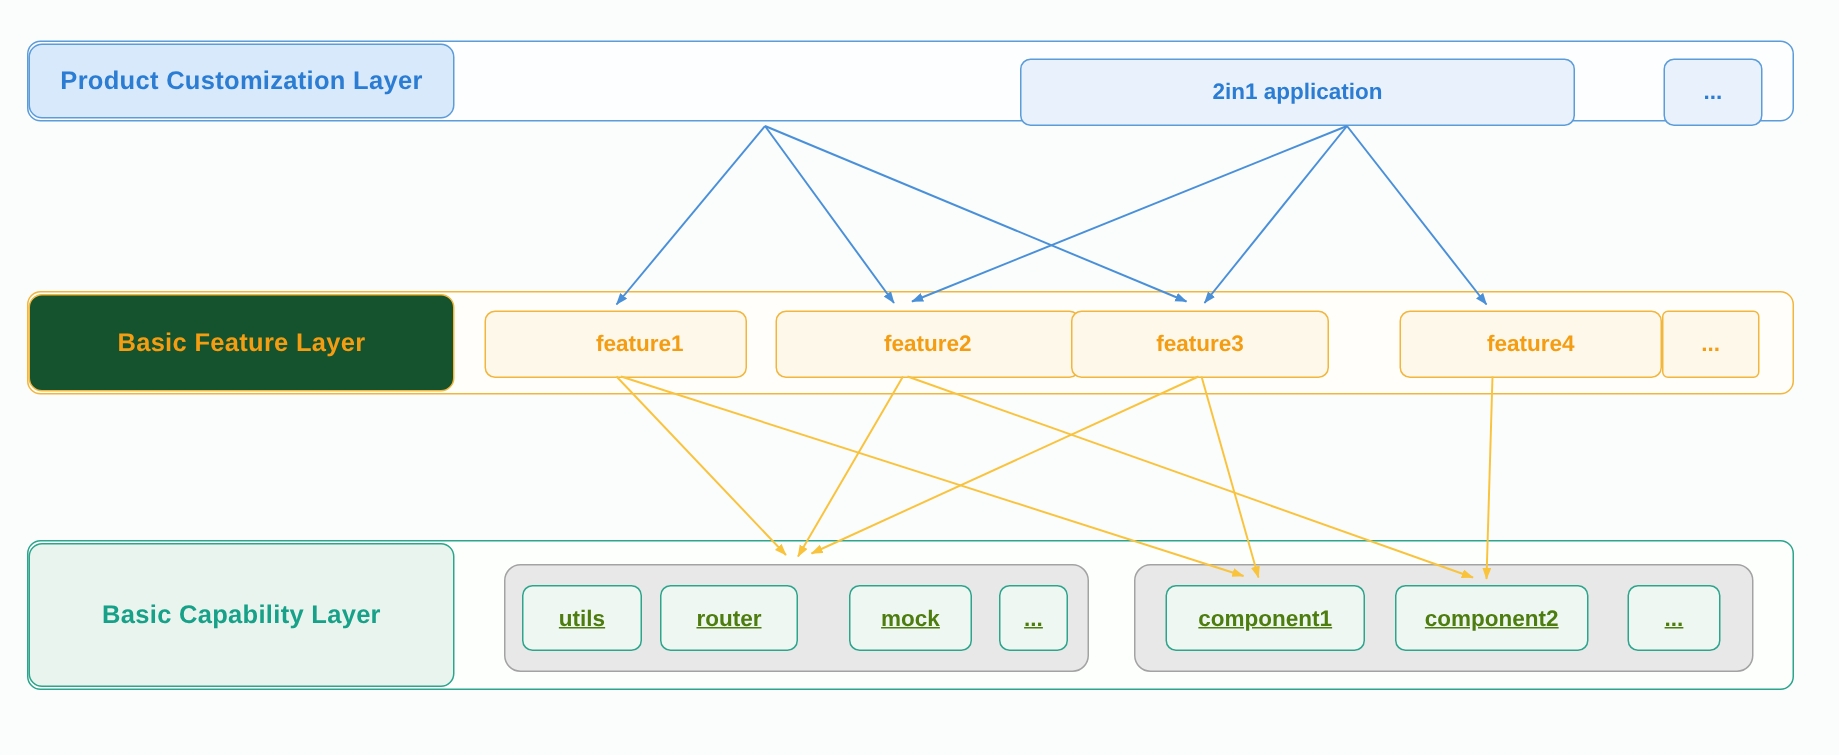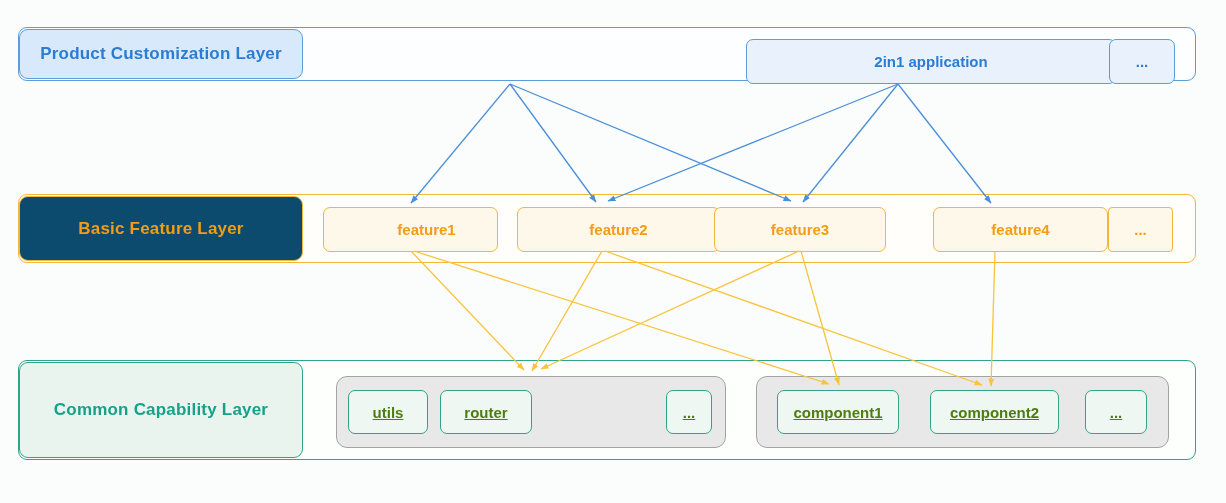--- a/index.html
+++ b/index.html
@@ -16,34 +16,34 @@
   .layer-product { top:27px;  height:54px;  border:1.4px solid #5b9cd9; background:#fdfeff;padding-left:13px; }
   .layer-feature { top:194px; height:69px;  border:1.4px solid #f2b63c; background:#fffefb; }
   .layer-common  { top:360px; height:100px; border:1.4px solid #2ca58c; background:#fdfffd; }
 
   .layer-label {
     position:absolute; left:0px; top:1px; height:calc(100% - 2px); width:284px;
     border-radius:9px; display:flex; align-items:center; justify-content:center;
     font-weight:bold; font-size:17px; letter-spacing:.2px;
   }
   .layer-product .layer-label { background:#d8e9fb; border:1.4px solid #5b9cd9; color:#2b7cd3; }
-  .layer-feature .layer-label { background:#0c4a6e; border:1.4px solid #f2b63c; color:#f49c12; }
+  .layer-feature .layer-label { background:#14532d; border:1.4px solid #f2b63c; color:#f49c12; }
   .layer-common  .layer-label { background:#eaf4ee; border:1.4px solid #2ca58c; color:#17a189; }
 
   .node {
     position:absolute; display:flex; align-items:center; justify-content:center;
     font-weight:bold; font-size:15px; border-radius:7px;
   }
   .node-blue   { background:#e9f2fc; border:1.4px solid #5b9cd9; color:#2b7cd3; }
   .node-orange { background:#fdf8e9; border:1.4px solid #f2b63c; color:#f49c12; }
   .node-teal   { background:#eff7f2; border:1.6px solid #2ca58c; color:#4d7c0f;text-decoration:underline; }
 
   
   .n-phone { left:307px; top:11px; width:370px; height:45px; }
-  .n-2in1  { left:727px; top:11px; width:370px; height:45px; }
+  .n-2in1  { left:661px; top:11px; width:370px; height:45px; }
   .n-dots-top { left:1090px; top:11px; width:66px; height:45px; }
 
   
   .n-f1 { left:304px; top:12px; width:175px; height:45px;padding-left:32px; }
   .n-f2 { left:498px; top:12px; width:203px; height:45px; }
   .n-f3 { left:695px; top:12px; width:172px; height:45px; }
   .n-f4 { left:914px; top:12px; width:175px; height:45px; }
   .n-dots-mid { left:1089px; top:12px; width:65px; height:45px; border-radius:4px; }
 
   
@@ -51,21 +51,21 @@
     position:absolute; top:15px; height:72px;
     background:#e7e8e7; border:1.6px solid #a3a3a3; border-radius:11px;
   }
   .g-utils { left:317px; width:390px; }
   .g-comp  { left:737px; width:413px; }
   .g-utils .node, .g-comp .node { top:13px; height:44px; }
   .n-utils  { left:11px;  width:80px;  }
   .n-router { left:103px; width:92px; }
   .n-mock   { left:229px; width:82px;  }
   .n-dots-g1{ left:329px; width:46px;  }
-  .n-comp1  { left:20px;  width:122px; }
+  .n-comp1  { left:20px;  width:133px; }
   .n-comp2  { left:173px; width:129px; }
   .n-dots-g2{ left:328px; width:62px;  }
 
   #arrows {
     position:absolute; left:0; top:0; width:1226px; height:503px;
     pointer-events:none;
   }
 </style>
 </head>
 <body>
@@ -79,24 +79,25 @@
 <div class="layer layer-feature">
   <div class="layer-label">Basic Feature Layer</div>
   <div class="node node-orange n-f1">feature1</div>
   <div class="node node-orange n-f2">feature2</div>
   <div class="node node-orange n-f3">feature3</div>
   <div class="node node-orange n-f4">feature4</div>
   <div class="node node-orange n-dots-mid">...</div>
 </div>
 
 <div class="layer layer-common">
-  <div class="layer-label">Common Capability Layer</div>
+  <div class="layer-label">Basic Capability Layer</div>
   <div class="group g-utils">
     <div class="node node-teal n-utils">utils</div>
     <div class="node node-teal n-router">router</div>
+    <div class="node node-teal n-mock">mock</div>
     <div class="node node-teal n-dots-g1">...</div>
   </div>
   <div class="group g-comp">
     <div class="node node-teal n-comp1">component1</div>
     <div class="node node-teal n-comp2">component2</div>
     <div class="node node-teal n-dots-g2">...</div>
   </div>
 </div>
 
 <svg id="arrows" viewBox="0 0 1226 503" xmlns="http://www.w3.org/2000/svg">

